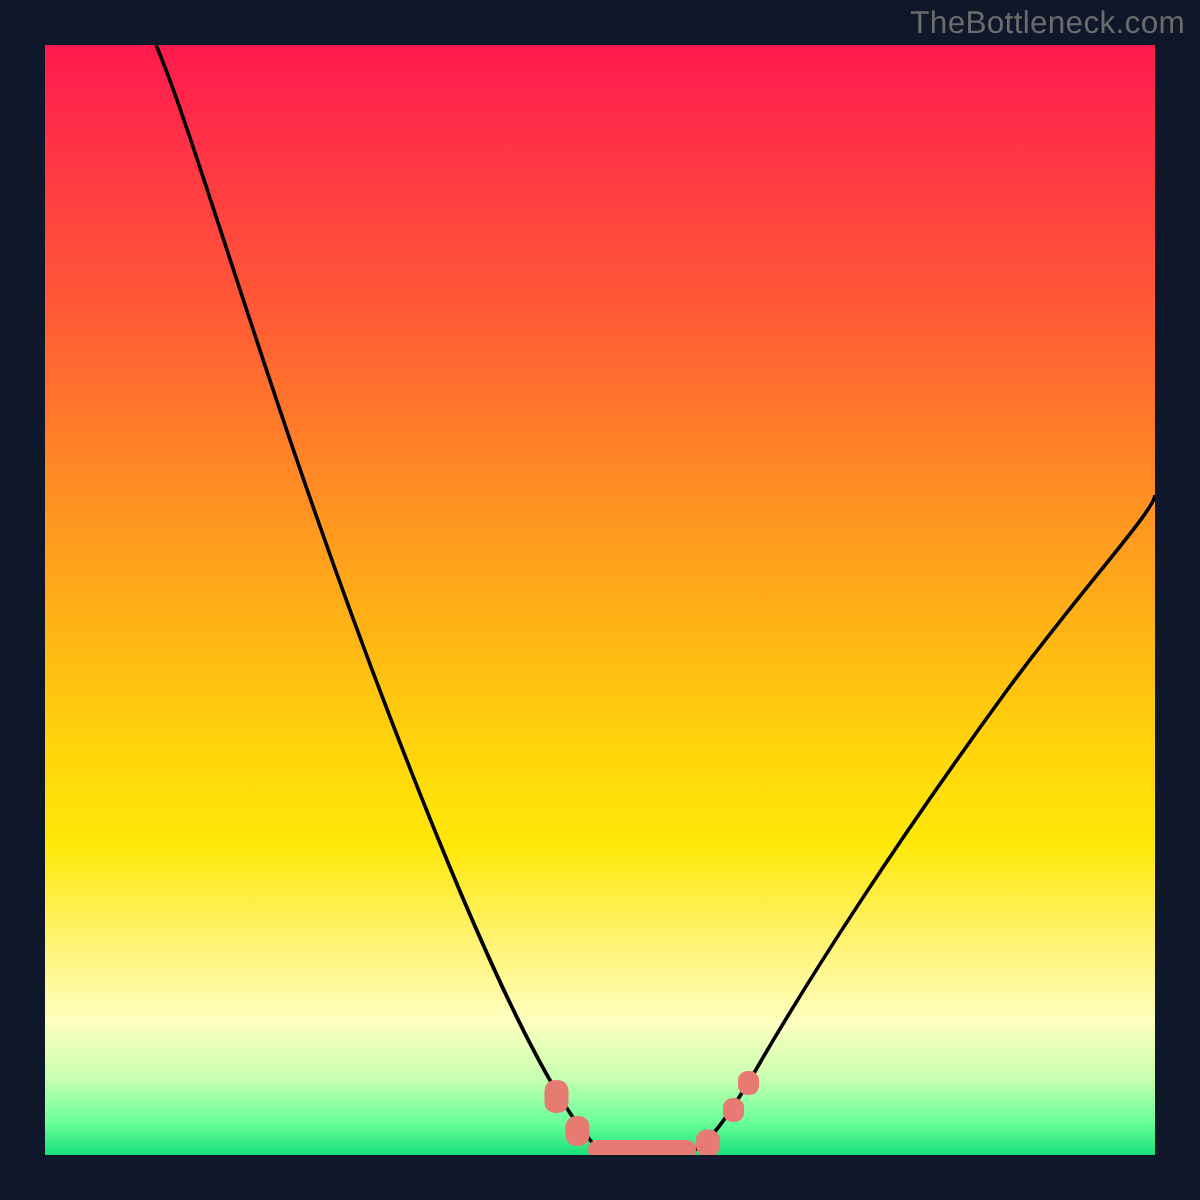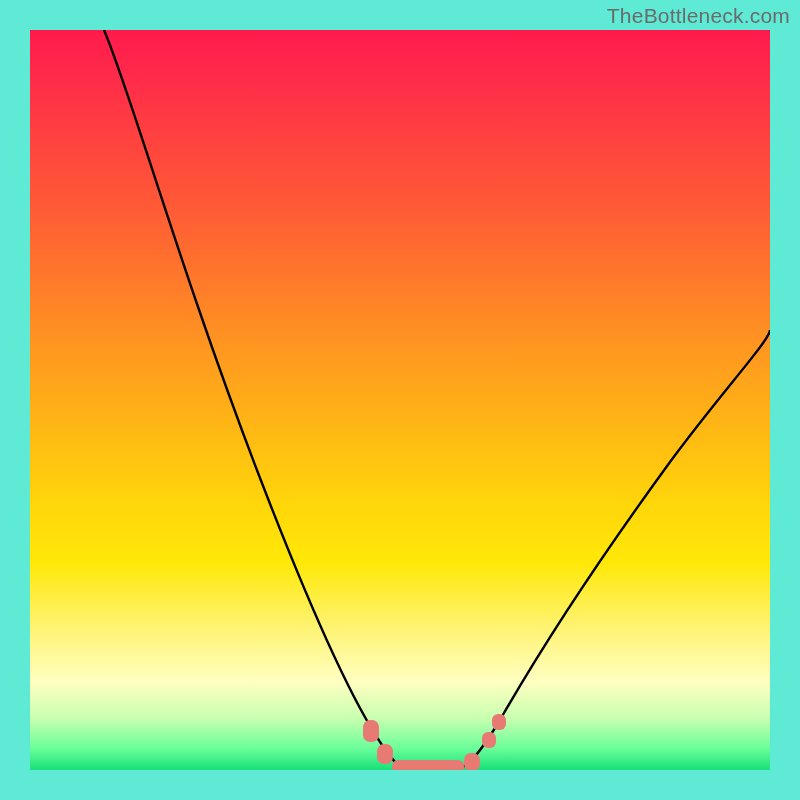--- a/index.html
+++ b/index.html
@@ -10,21 +10,21 @@
     background: #000;
     overflow: hidden;
     font-family: Arial, Helvetica, sans-serif;
   }
   .frame {
     position: absolute;
     left: 0;
     top: 0;
     width: 800px;
     height: 800px;
-    background: #5eead4;
+    background: #0f172a;
   }
   .plot-area {
     position: absolute;
     left: 30px;
     top: 30px;
     width: 740px;
     height: 740px;
     
     background: linear-gradient(
       to bottom,

